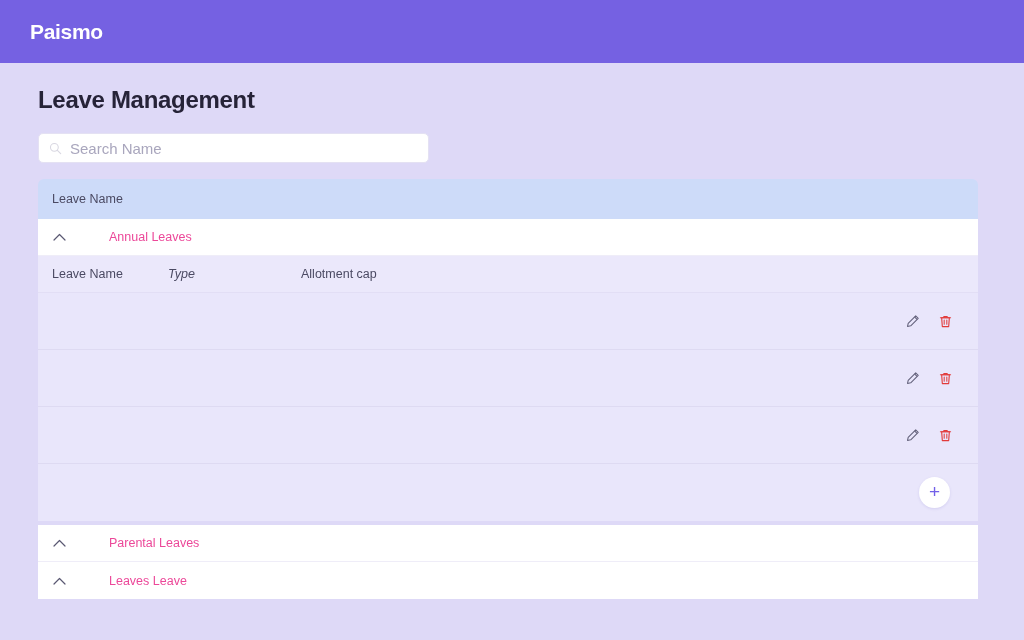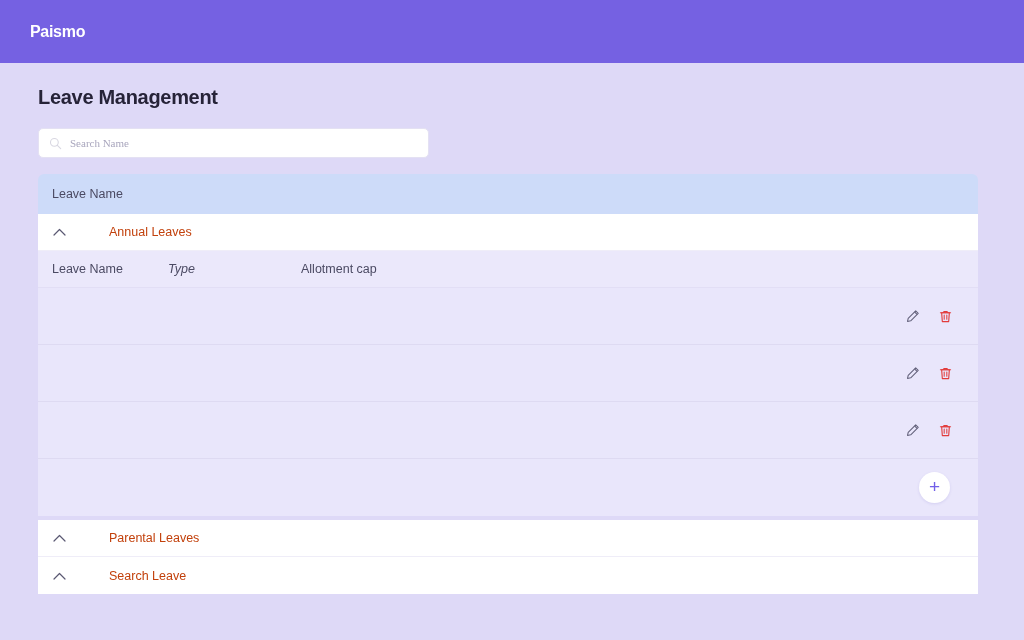--- a/index.html
+++ b/index.html
@@ -19,32 +19,32 @@
   
   .appbar {
     height: 63px;
     background: #7561e2;
     display: flex;
     align-items: center;
     padding: 0 0 0 30px;
   }
   .brand {
     color: #ffffff;
-    font-size: 16px;
+    font-size: 21px;
     font-weight: bold;
     letter-spacing: -0.3px;
   }
 
   
   .page {
     padding: 0 0 0 0;
   }
 
   .page-title {
-    font-size: 20px;
+    font-size: 24px;
     font-weight: bold;
     color: #262338;
     letter-spacing: -0.3px;
     margin: 23px 17px 0 38px;
   }
 
   
   .search-wrap {
     margin: 19px 0 0 38px;
     width: 391px;
@@ -60,22 +60,22 @@
     width: 13px;
     height: 13px;
     flex: 0 0 auto;
     margin-right: 8px;
     opacity: .45;
   }
   .search-input {
     flex: 1 1 auto;
     border: 0;
     outline: 0;
-    font-family: Liberation Serif, serif;
-    font-size: 11px;
+    font-family: Liberation Sans, sans-serif;
+    font-size: 15px;
     color: #4c1d95;
     background: transparent;
   }
   .search-input::placeholder { color: #a9a6bd; }
 
   
   .card {
     margin: 16px 0 0 38px;
     width: 940px;
     border-radius: 6px 6px 0 0;
@@ -107,21 +107,21 @@
   .chev {
     width: 30px;
     display: flex;
     align-items: center;
     justify-content: center;
     margin-left: 6px;
     flex: 0 0 auto;
   }
   .acc-label {
     font-size: 12.5px;
-    color: #c2410c;
+    color: #ec4899;
     margin-left: 35px;
   }
 
   
   .sub-head {
     background: #ebe8fb;
     height: 37px;
     display: flex;
     align-items: center;
     border-bottom: 1px solid #e2def5;
@@ -327,17 +327,17 @@
       </span>
       <span class="acc-label">Parental Leaves</span>
     </div>
 
     <div class="acc-row last">
       <span class="chev">
         <svg width="13" height="8" viewBox="0 0 13 8">
           <polyline points="1,7 6.5,1.5 12,7" fill="none" stroke="#5a5872" stroke-width="1.2" stroke-linecap="round" stroke-linejoin="round"></polyline>
         </svg>
       </span>
-      <span class="acc-label">Search Leave</span>
+      <span class="acc-label">Leaves Leave</span>
     </div>
 
   </div>
 </div>
 
 </body></html>

